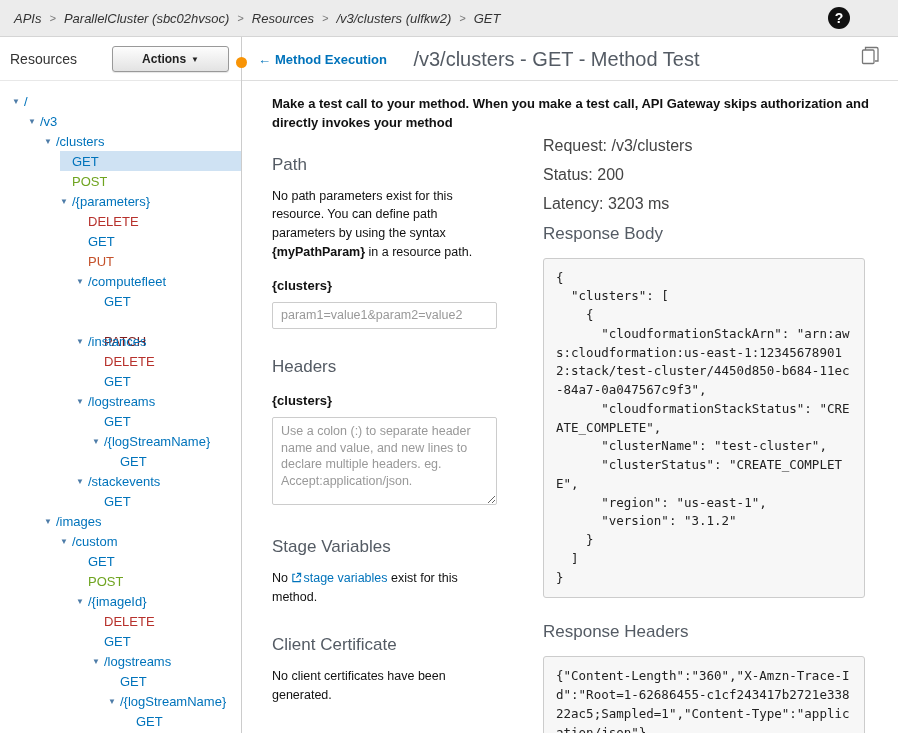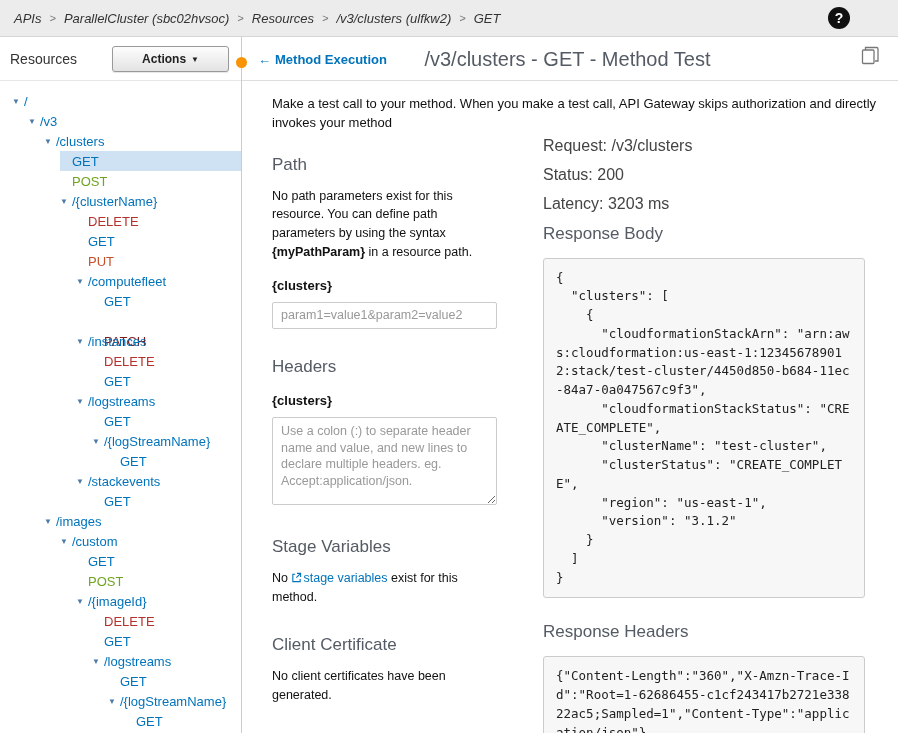--- a/index.html
+++ b/index.html
@@ -44,25 +44,25 @@
   .tree-spacer { width:12px; flex:none; }
   .tree-label { overflow:hidden; }
   .tree-row .resource-label { color:var(--link); }
 
   
   .main-header { height:44px; border-bottom:1px solid #ddd; padding:11px 16px; position:relative; }
   .back-link { color:var(--link); font-size:13px; font-weight:bold; cursor:pointer;
                text-decoration:none; }
   .back-link .arrow { margin-right:4px; }
   .page-title { display:inline; font-size:20px; font-weight:400; color:var(--heading);
-                margin-left:33px; vertical-align:middle; }
+                margin-left:22px; vertical-align:middle; }
   .docs-icon { position:absolute; right:18px; top:9px; cursor:pointer; }
 
   
-  .intro { padding:14px 0 0 30px; max-width:645px; font-size:13px; line-height:1.45; color:#111; }
+  .intro { padding:14px 0 0 30px; max-width:645px; font-size:13px; line-height:1.45; color:#111;font-weight:bold; }
   .columns { display:flex; padding:4px 0 0 30px; }
   .left-col { width:240px; flex:none; }
   .right-col { width:322px; flex:none; margin-left:31px; }
 
   h2 { font-size:17px; font-weight:400; color:var(--heading); margin:28px 0 12px; }
   .left-col h2:first-child { margin-top:18px; }
   .left-col p { font-size:12.5px; line-height:1.5; width:220px; color:#111; }
   .param-label { display:block; font-weight:bold; font-size:13px; margin:16px 0 9px; color:#111; }
 
   .query-input { width:225px; height:27px; border:1px solid #ccc; border-radius:2px;
@@ -126,21 +126,21 @@
         <div class="tree-row selected" style="margin-left: 60px;">
           <span class="tree-spacer"></span>
           <span class="tree-label" style="color: rgb(0, 115, 187);">GET</span>
         </div>
         <div class="tree-row" style="margin-left: 60px;">
           <span class="tree-spacer"></span>
           <span class="tree-label" style="color: rgb(111, 164, 32);">POST</span>
         </div>
         <div class="tree-row" style="margin-left: 60px;">
           <span class="tree-caret">▼</span>
-          <span class="tree-label resource-label">/{clusterName}</span>
+          <span class="tree-label resource-label">/{parameters}</span>
         </div>
         <div class="tree-row" style="margin-left: 76px;">
           <span class="tree-spacer"></span>
           <span class="tree-label" style="color: rgb(183, 49, 44);">DELETE</span>
         </div>
         <div class="tree-row" style="margin-left: 76px;">
           <span class="tree-spacer"></span>
           <span class="tree-label" style="color: rgb(0, 115, 187);">GET</span>
         </div>
         <div class="tree-row" style="margin-left: 76px;">

